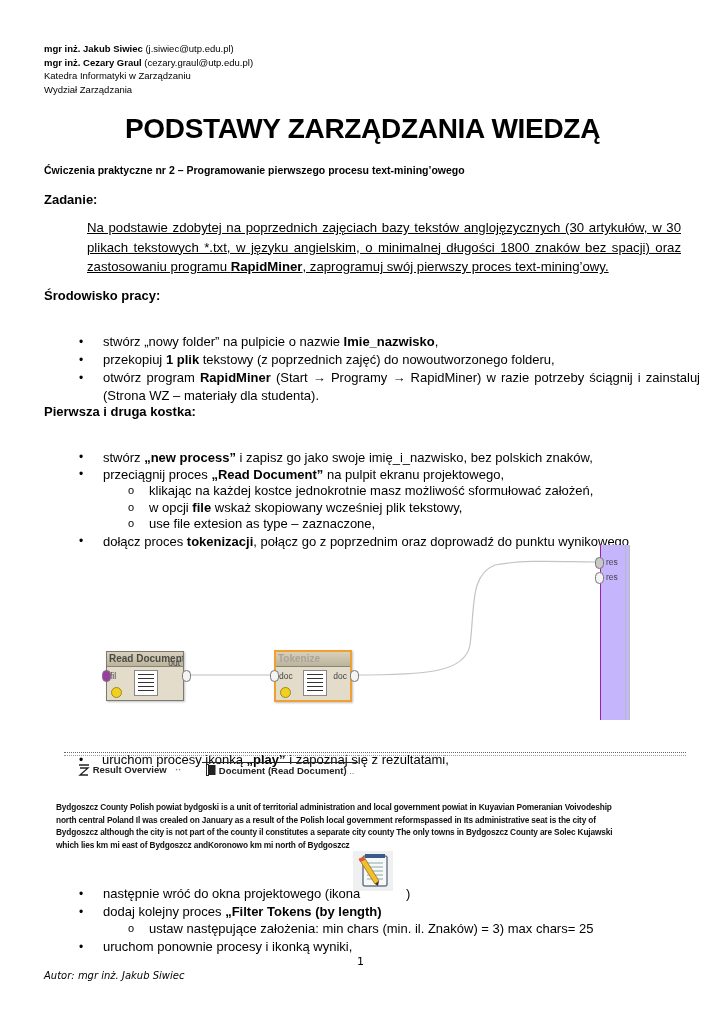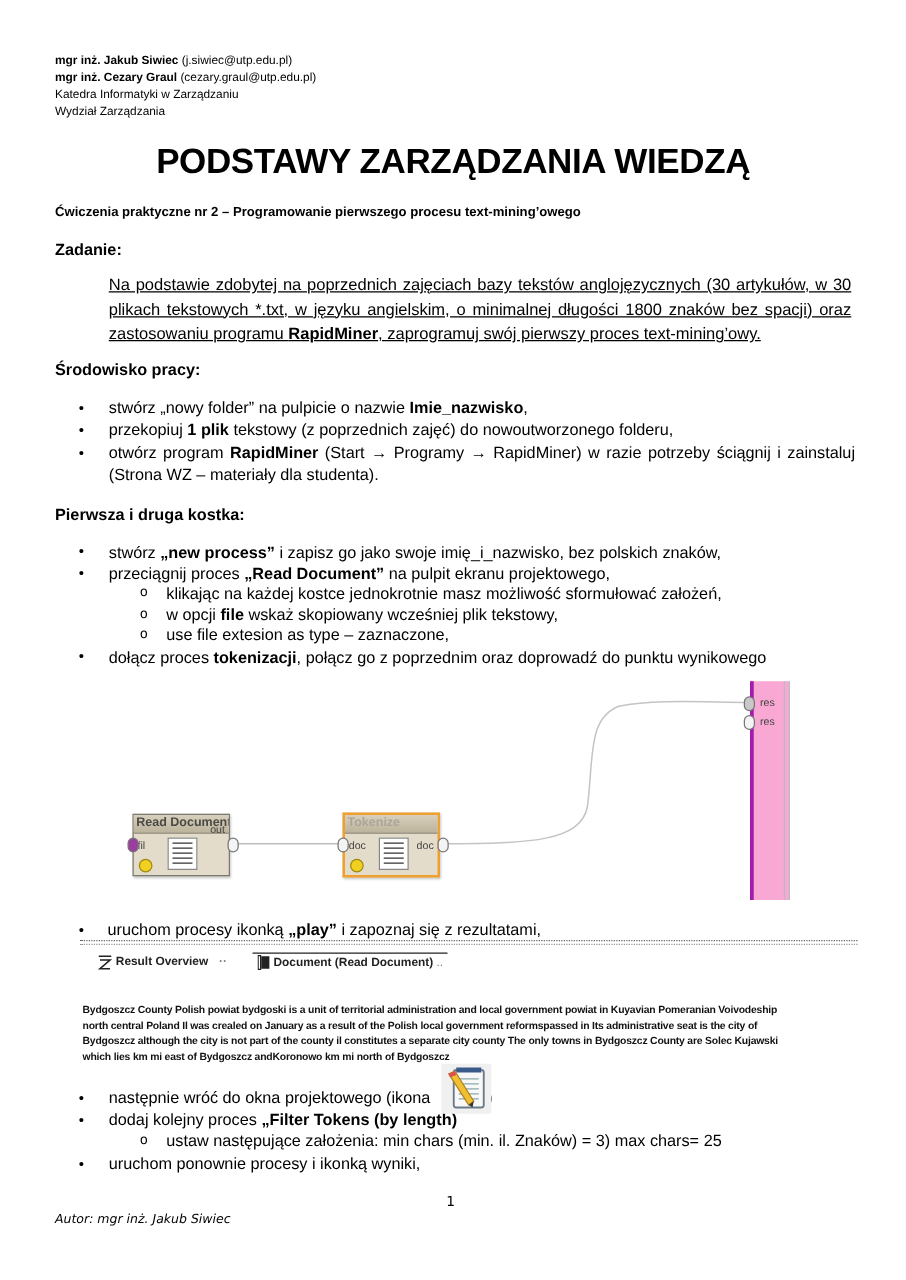--- a/index.html
+++ b/index.html
@@ -4,49 +4,49 @@
 <style>
   html, body { margin:0; padding:0; background:#ffffff; }
   body { width:725px; height:1024px; position:relative; overflow:hidden; font-family:"Liberation Sans", sans-serif; color:#000; }
   .abs { position:absolute; }
   .hdr { left:44px; top:42px; font-size:9.5px; line-height:13.5px; }
   .hdr b { font-weight:bold; }
   .title { left:0; width:725px; top:113px; text-align:center; font-size:28px; font-weight:bold; letter-spacing:-0.3px; }
   .subtitle { left:44px; top:164px; font-size:10.5px; font-weight:bold; }
   .h2 { left:44px; font-size:13px; font-weight:bold; }
   .para { left:87px; width:594px; top:218px; font-size:13.2px; line-height:19.5px; text-align:justify;text-decoration:underline; }
-  ul.lvl1 { position:absolute; left:44px; width:640px; margin:0; padding:0; list-style:none; font-size:13px; line-height:18px; }
+  ul.lvl1 { position:absolute; left:44px; width:640px; margin:16px; padding:0; list-style:none; font-size:13px; line-height:18px; }
   ul.lvl1 li.b { position:relative; padding-left:43px; }
   ul.lvl1 li.b::before { content:"\2022"; position:absolute; left:19px; top:0; font-size:12px; }
   ul.lvl2 { margin:0; padding:0; list-style:none; line-height:16.5px; }
   ul.lvl2 li { position:relative; padding-left:46px; }
   ul.lvl2 li::before { content:"o"; position:absolute; left:25px; top:-1px; font-size:11px; }
   .justify { text-align:justify; }
 
   
   .diagram { left:95px; top:545px; width:545px; height:180px; }
   .op { position:absolute; background:#e4dccb; border:1px solid #7a7a72; box-shadow:1px 1px 2px rgba(0,0,0,0.25); }
   .op .bar { height:14px; background:linear-gradient(#d8d0bc,#bcb39c); border-bottom:1px solid #8a8474; font-size:10px; font-weight:bold; color:#4a4a44; padding-left:2px; line-height:14px; white-space:nowrap; overflow:hidden; }
   .op.sel { border:2px solid #f0a030; }
   .op.sel .bar { color:#aaa49a; }
   .port { position:absolute; font-size:8.5px; color:#444; }
   .pin { position:absolute; width:7px; height:10px; border:1px solid #777; border-radius:6px; background:#f4f4f4; }
   .pin.purple { background:#9b3ea0; }
   .docicon { position:absolute; width:22px; height:24px; background:#fff; border:1px solid #888; }
   .docicon i { display:block; height:1px; background:#333; margin:3px 3px 0 3px; }
   .led { position:absolute; width:9px; height:9px; border-radius:50%; background:#f0d020; border:1px solid #a08a10; }
-  .respanel { position:absolute; left:505px; top:0; width:28px; height:175px; background:#f9a8d4; border-left:3px solid #a21caf; border-right:1px solid #bbb; }
+  .respanel { position:absolute; left:505px; top:0; width:28px; height:175px; background:#c4b5fd; border-left:1px solid #a21caf; border-right:1px solid #bbb; }
   .respanel::after { content:""; position:absolute; right:3px; top:0; width:1px; height:100%; background:#b6bac6; }
 
   
   .dots { left:64px; top:752px; width:622px; height:2px; border-top:1px dotted #666; border-bottom:1px dotted #999; }
   .tabs { left:78px; top:762px; font-size:9.5px; font-weight:bold; color:#222; }
   .tabs span { display:inline-block; vertical-align:middle; }
   .tab2 { border-top:1px solid #222; padding:1px 4px; margin-left:18px; }
-  .sample { left:66px; top:801px; width:620px; font-size:8.3px; font-weight:bold; line-height:12.5px; color:#111; letter-spacing:-0.15px; }
+  .sample { left:56px; top:801px; width:620px; font-size:8.3px; font-weight:bold; line-height:12.5px; color:#111; letter-spacing:-0.15px; }
 
   .notepad { position:absolute; width:40px; height:40px; background:#f0f0f0; }
   .pagenum { left:357px; top:955px; font-size:11px; font-family:"DejaVu Sans", sans-serif; }
   .footer { left:44px; top:970px; font-size:10px; font-style:italic; font-family:"DejaVu Sans", sans-serif; }
 </style>
 </head>
 <body>
 
 <div class="abs hdr">
   <div><b>mgr inż. Jakub Siwiec</b> <span>(j.siwiec@utp.edu.pl)</span></div>

